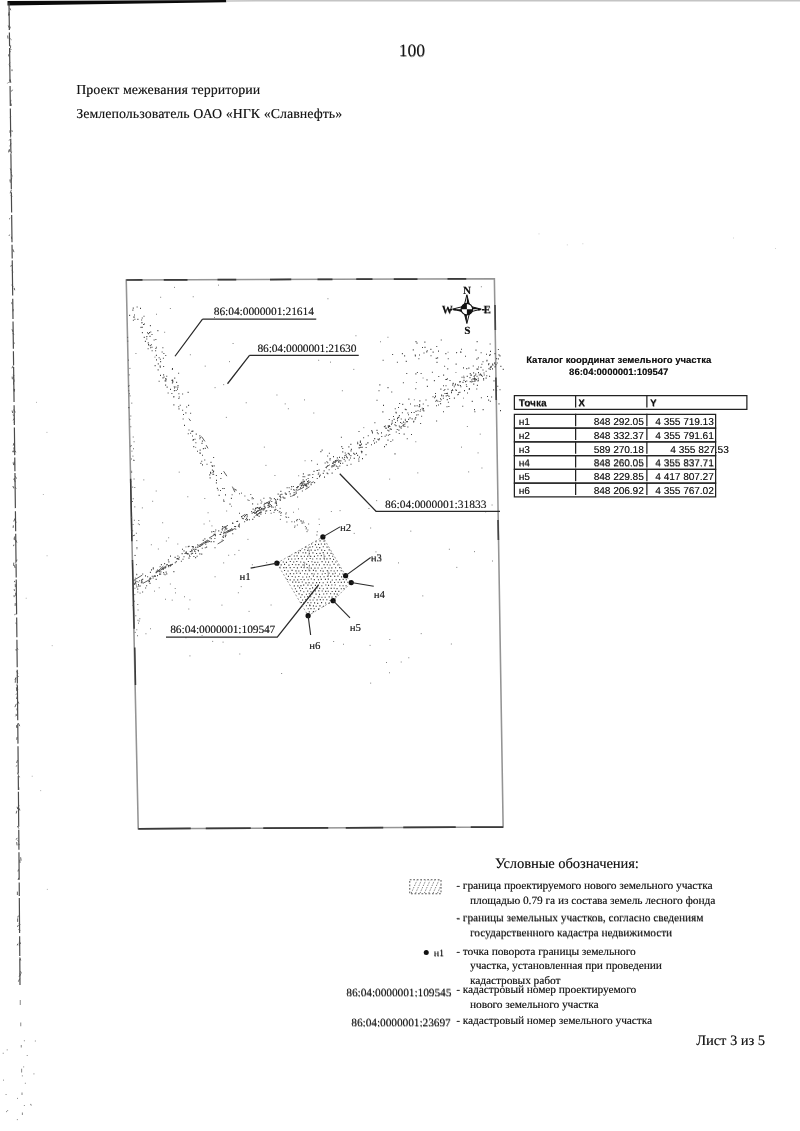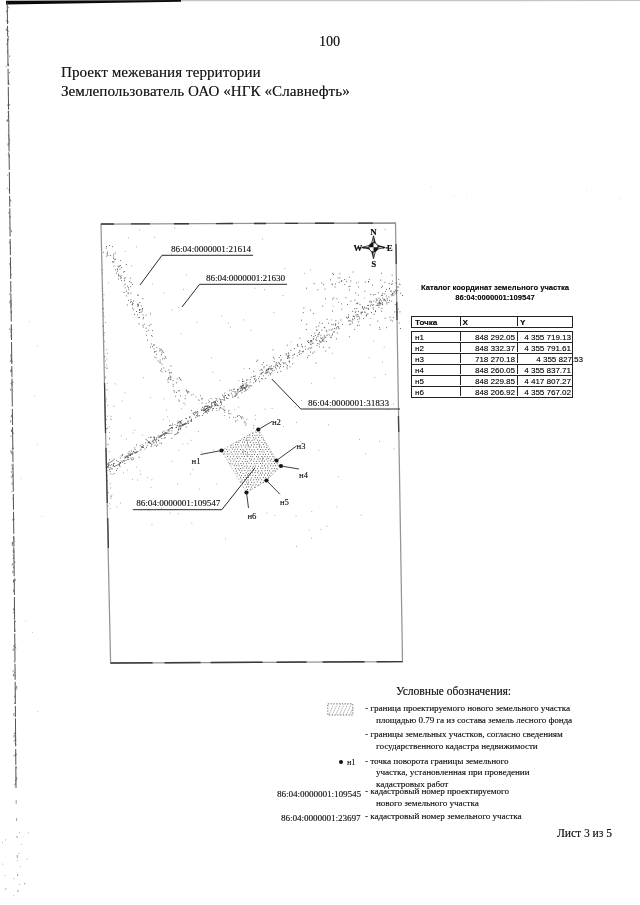--- a/index.html
+++ b/index.html
@@ -1,19 +1,19 @@
 <!DOCTYPE html>
 <html><head><meta charset="utf-8">
 <style>
 html,body{margin:0;padding:0;background:#fff;}
 body{width:640px;height:905px;position:relative;overflow:hidden;
  font-family:"Liberation Serif",serif;color:#161616;
  -webkit-font-smoothing:antialiased;text-shadow:0.2px 0.2px 0.3px rgba(10,10,10,0.5);}
 .abs{position:absolute;}
-.hdr{font-size:15px;line-height:18.7px;letter-spacing:0.1px;white-space:nowrap;}
+.hdr{font-size:11px;line-height:18.7px;letter-spacing:0.1px;white-space:nowrap;}
 .lg{font-size:9px;line-height:11.8px;}
 </style></head>
 <body>
 
 <svg class="abs" style="left:0;top:0" width="640" height="905" viewBox="0 0 640 905">
 <path d="M25.4 621.0h0.7M28.9 321.9h0.7M32.2 632.5h0.7M20.6 478.6h0.7M37.2 345.9h0.7M37.3 444.6h0.7M37.5 711.5h0.7M34.3 395.6h0.7M41.4 516.5h0.7" stroke="#999" stroke-width="0.7" fill="none"></path>
 <path d="M5.8 888.5h0.7M24.2 883.5h0.7M18.6 853.5h0.7M5.4 839.9h0.7M13.6 878.7h0.7M17.5 860.7h0.7M27.9 832.8h0.7M4.8 889.3h0.7M19.1 884.4h0.7M2.4 864.1h0.7M2.2 842.6h0.7M4.5 875.6h0.7M26.8 859.1h0.7M24.6 884.1h0.7M21.4 844.4h0.7M19.9 866.6h0.7M13.5 895.7h0.7M19.1 832.6h0.7" stroke="#777" stroke-width="0.8" fill="none"></path>
 <path d="M466.0 195.0h0.6M620.1 198.8h0.6M586.5 190.4h0.6M430.9 187.1h0.6M453.5 195.9h0.6" stroke="#aaa" stroke-width="0.6" fill="none"></path>
 
 <polygon points="6,0.8 181,0 181,1.8 6,4.4" fill="#0a0a0a"></polygon>
@@ -133,21 +133,21 @@
       <path d="M151.5 274.5 L153.5 290" stroke="#2a2a2a" stroke-width="0.9"></path>
       <text x="156.9" y="301.09999999999997" font-family="Liberation Serif,serif" font-size="8.5px" fill="#1c1c1c" text-anchor="middle">н6</text>
     </g>
   </svg>
 
 <div class="abs" style="left:404px;top:282.5px;width:182px;text-align:center;font-family:'Liberation Sans',sans-serif;font-size:7.5px;font-weight:bold;line-height:10.4px;color:#111;letter-spacing:0.05px;">
 Каталог координат земельного участка<br>86:04:0000001:109547</div>
 
 <div class="abs" style="left:411px;top:316px;font-family:'Liberation Sans',sans-serif;font-size:8px;color:#111;">
 
-<div class="abs" style="left:0;top:0;width:160px;height:9.5px;border:1px solid #222;">
+<div class="abs" style="left:0;top:0;width:160px;height:9.5px;border:1px solid #222;padding-left:25px;">
 <span class="abs" style="left:3px;top:0.5px;font-weight:bold;">Точка</span>
 <span class="abs" style="left:50.5px;top:0.5px;font-weight:bold;">X</span>
 <span class="abs" style="left:108px;top:0.5px;font-weight:bold;">Y</span>
 <span class="abs" style="left:47.5px;top:-1px;width:0;height:9.5px;border-left:1px solid #222;"></span>
 <span class="abs" style="left:105px;top:-1px;width:0;height:9.5px;border-left:1px solid #222;"></span>
 </div>
 
 <div class="abs" style="left:0;top:14.8px;width:160px;height:9.8px;border:1px solid #222;">
 <span class="abs" style="left:3px;top:0.8px;">н1</span>
 <span class="abs" style="left:0;top:0.8px;width:103px;text-align:right;">848 292.05</span>
@@ -159,21 +159,21 @@
 <div class="abs" style="left:0;top:25.8px;width:160px;height:9.8px;border:1px solid #222;">
 <span class="abs" style="left:3px;top:0.8px;">н2</span>
 <span class="abs" style="left:0;top:0.8px;width:103px;text-align:right;">848 332.37</span>
 <span class="abs" style="left:0;top:0.8px;width:159px;text-align:right;">4 355 791.61</span>
 <span class="abs" style="left:47.5px;top:-1px;width:0;height:9.8px;border-left:1px solid #222;"></span>
 <span class="abs" style="left:105px;top:-1px;width:0;height:9.8px;border-left:1px solid #222;"></span>
 </div>
 
 <div class="abs" style="left:0;top:36.8px;width:160px;height:9.8px;border:1px solid #222;">
 <span class="abs" style="left:3px;top:0.8px;">н3</span>
-<span class="abs" style="left:0;top:0.8px;width:103px;text-align:right;">718 270.18</span>
+<span class="abs" style="left:0;top:0.8px;width:103px;text-align:right;">589 270.18</span>
 <span class="abs" style="left:12px;top:0.8px;width:159px;text-align:right;">4 355 827.53</span>
 <span class="abs" style="left:47.5px;top:-1px;width:0;height:9.8px;border-left:1px solid #222;"></span>
 <span class="abs" style="left:105px;top:-1px;width:0;height:9.8px;border-left:1px solid #222;"></span>
 </div>
 
 <div class="abs" style="left:0;top:47.8px;width:160px;height:9.8px;border:1px solid #222;">
 <span class="abs" style="left:3px;top:0.8px;">н4</span>
 <span class="abs" style="left:0;top:0.8px;width:103px;text-align:right;">848 260.05</span>
 <span class="abs" style="left:0;top:0.8px;width:159px;text-align:right;">4 355 837.71</span>
 <span class="abs" style="left:47.5px;top:-1px;width:0;height:9.8px;border-left:1px solid #222;"></span>

